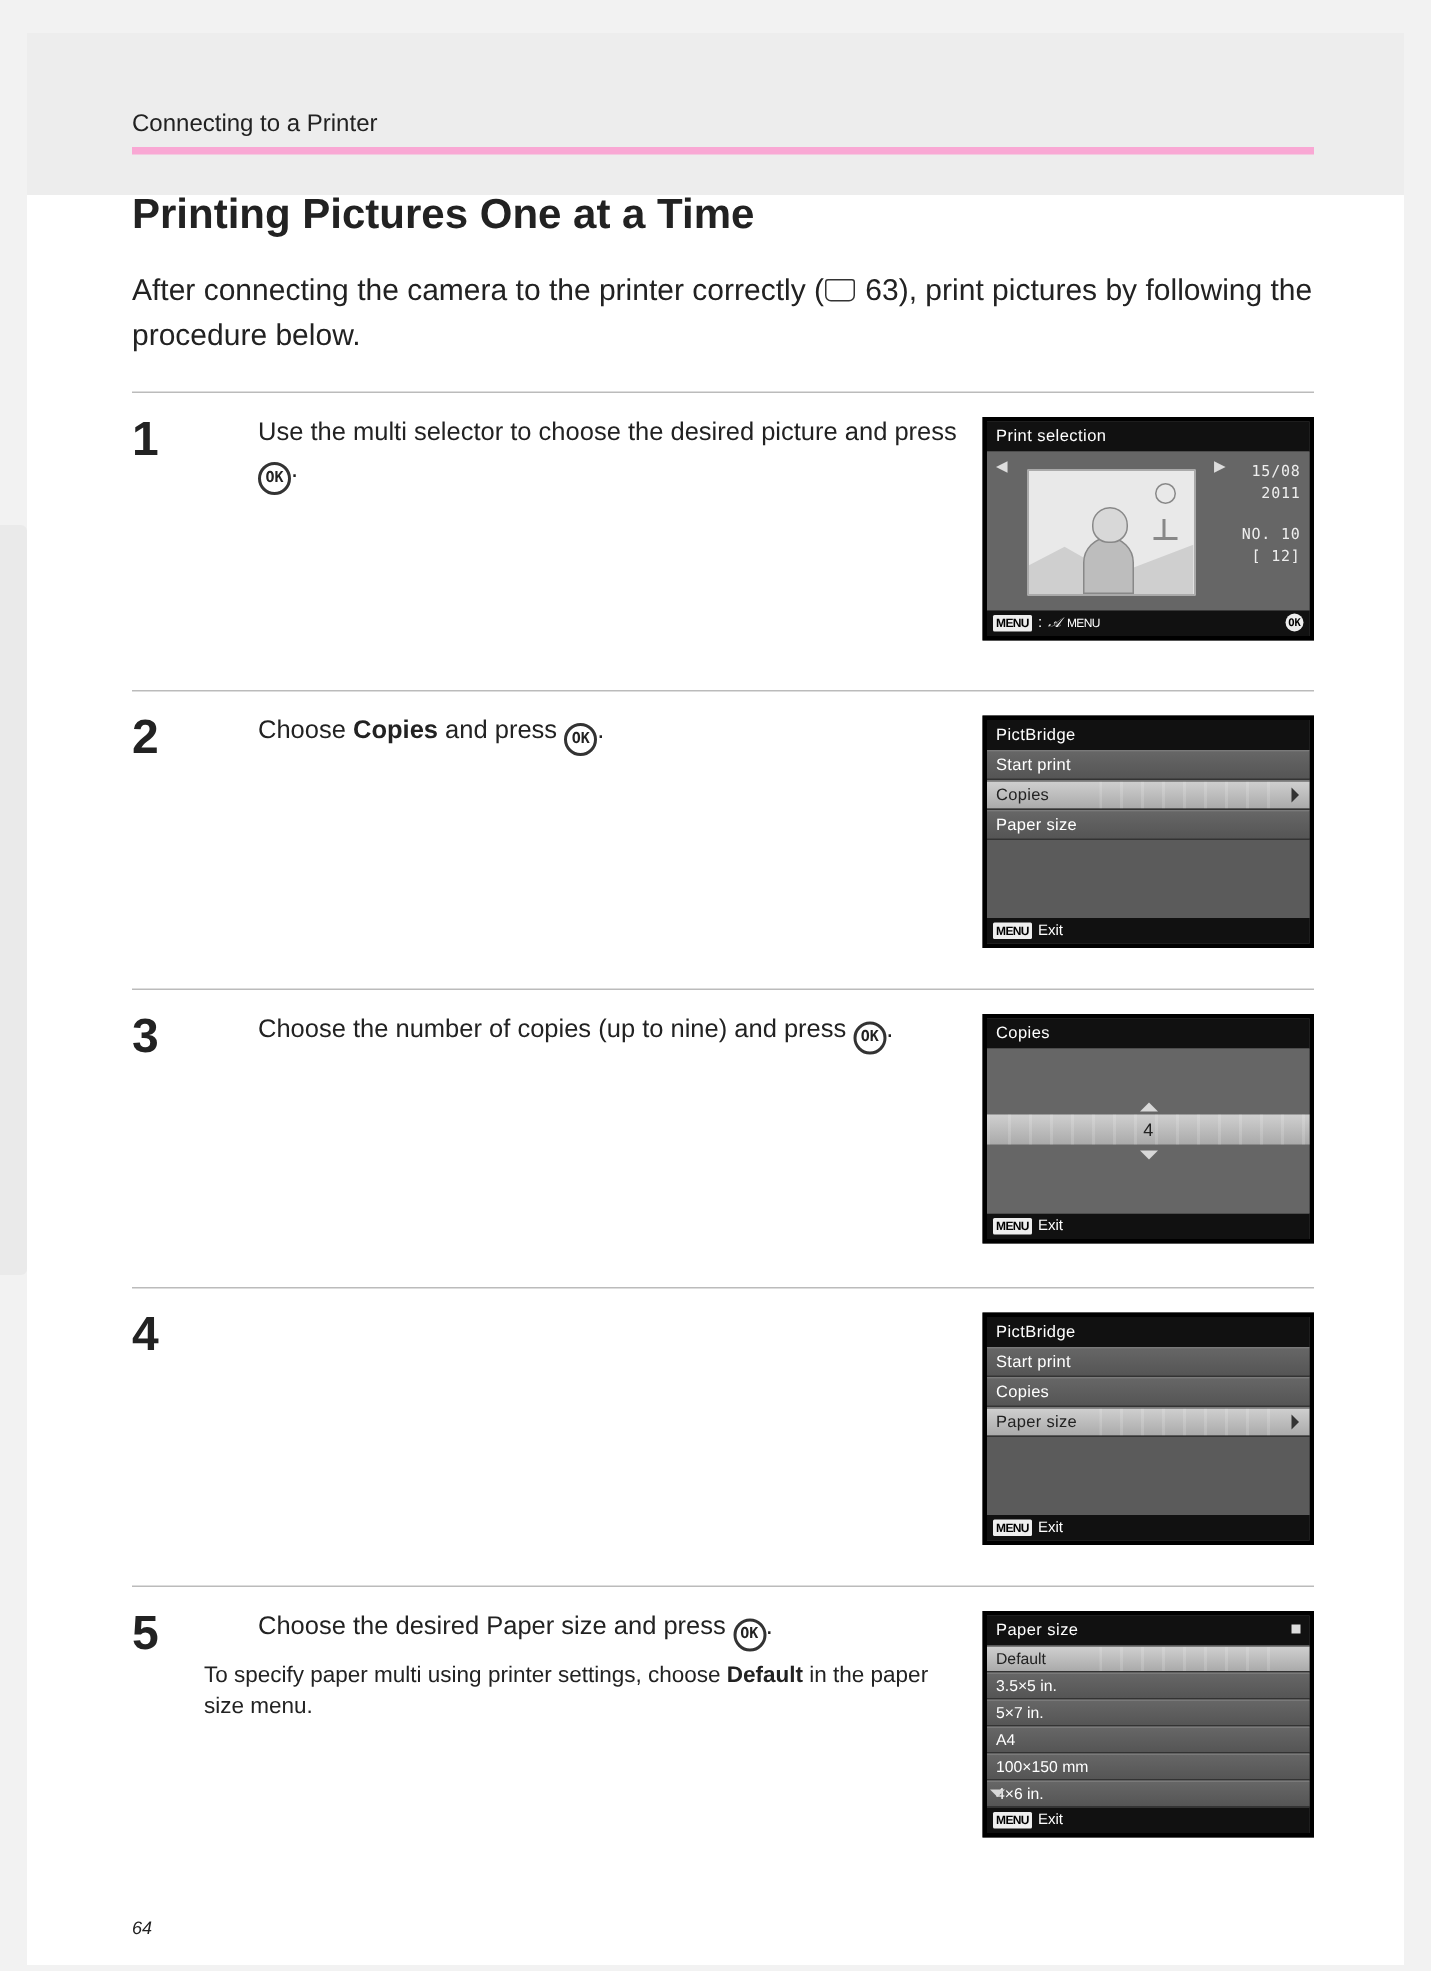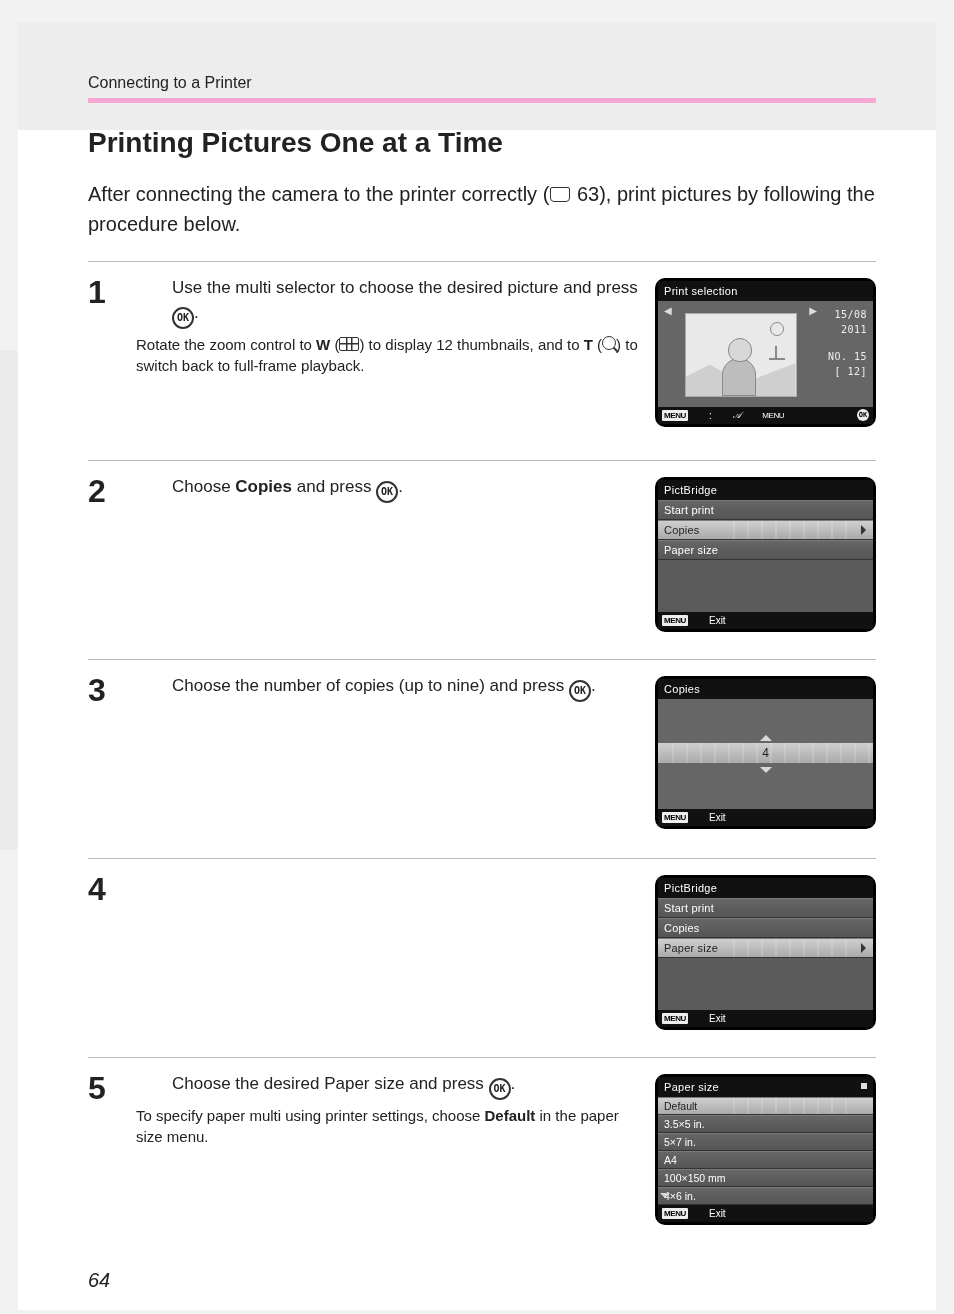--- a/index.html
+++ b/index.html
@@ -135,32 +135,32 @@
     writing-mode: vertical-rl;
     font-size: 13px;
     padding-top: 14px;
     color:#333;
   }
   .page-num {
     position: absolute;
     bottom: 18px;
     left: 70px;
     font-style: italic;
-    font-size: 20px;
+    font-size: 12px;
   }
 
   
   .lcd {
     position: absolute;
     right: 0;
     top: 16px;
     width: 215px;
     background: #5b5b5b;
     border: 3px solid #000;
-    border-radius: 10px;
+    border-radius: 0;
     color: #fff;
     font-family: "Arial Narrow", sans-serif;
   }
   .lcd-head {
     background: #111;
     font-size: 11px;
     padding: 4px 6px;
     letter-spacing: .3px;
   }
   .lcd-body {
@@ -187,21 +187,21 @@
   }
   .hatches {
     position:absolute;right:20px;top:0;bottom:0;width:120px;
     background:repeating-linear-gradient(90deg,rgba(255,255,255,.15) 0 2px,transparent 2px 14px);
     pointer-events:none;
   }
   .lcd-foot {
     background:#111;
     font-size:10px;
     padding:3px 4px;
-    display:flex;gap:21px;align-items:center;
+    display:flex;gap:4px;align-items:center;
   }
   .menu-chip{
     background:#eee;color:#000;font-weight:700;font-size:8px;padding:1px 2px;border-radius:1px;
     letter-spacing:-.4px;
   }
   .ok-chip{
     background:#eee;color:#000;border-radius:50%;width:12px;height:12px;display:inline-flex;align-items:center;justify-content:center;font-size:7px;font-weight:700;font-family:monospace;
     position:absolute;right:4px;bottom:3px;
   }
   .lcd-spacer{height:52px;background:#5b5b5b;}
@@ -274,23 +274,20 @@
       <span>After connecting the camera to the printer correctly (</span><span class="book-icon"></span><span> 63), print pictures by following the procedure below.</span>
     </p>
 
     <div class="steps">
 
       <div class="step">
         <div class="step-num">1</div>
         <div class="step-text">
           <div class="step-main">
             <span>Use the multi selector to choose the desired picture and press </span><span class="ok-icon">OK</span><span>.</span>
-          </div>
-          <div class="step-sub">
-            <span>Rotate the zoom control to </span><b>W</b><span> (</span><span class="thumb-icon"></span><span>) to display 12 thumbnails, and to </span><b>T</b><span> (</span><span class="mag-icon"></span><span>) to switch back to full-frame playback.</span>
           </div>
         </div>
         <div class="lcd">
           <div class="lcd-head">Print selection</div>
           <div class="ps-body">
             <span class="ps-arrow">◀</span>
             <div class="ps-imgwrap">
               <div class="ps-img">
                 <span class="sun"></span>
                 <span class="boat"></span>
@@ -298,21 +295,21 @@
                     <span class="body"></span>
                     <span class="head"></span>
                   </span>
               </div>
             </div>
             <span class="ps-arrow">▶</span>
             <div class="ps-meta">
               <div>15/08</div>
               <div>2011</div>
               <div style="height:12px"></div>
-              <div>NO. 15</div>
+              <div>NO. 10</div>
               <div>[ 12]</div>
             </div>
           </div>
           <div class="lcd-foot">
             <span class="menu-chip">MENU</span>
             <span>: </span>
             <span style="font-style:italic;font-family:cursive;font-size:9px;">𝒜</span>
             <span style="font-size:8px;letter-spacing:-.4px;">MENU</span>
             <span class="ok-chip">OK</span>
           </div>

